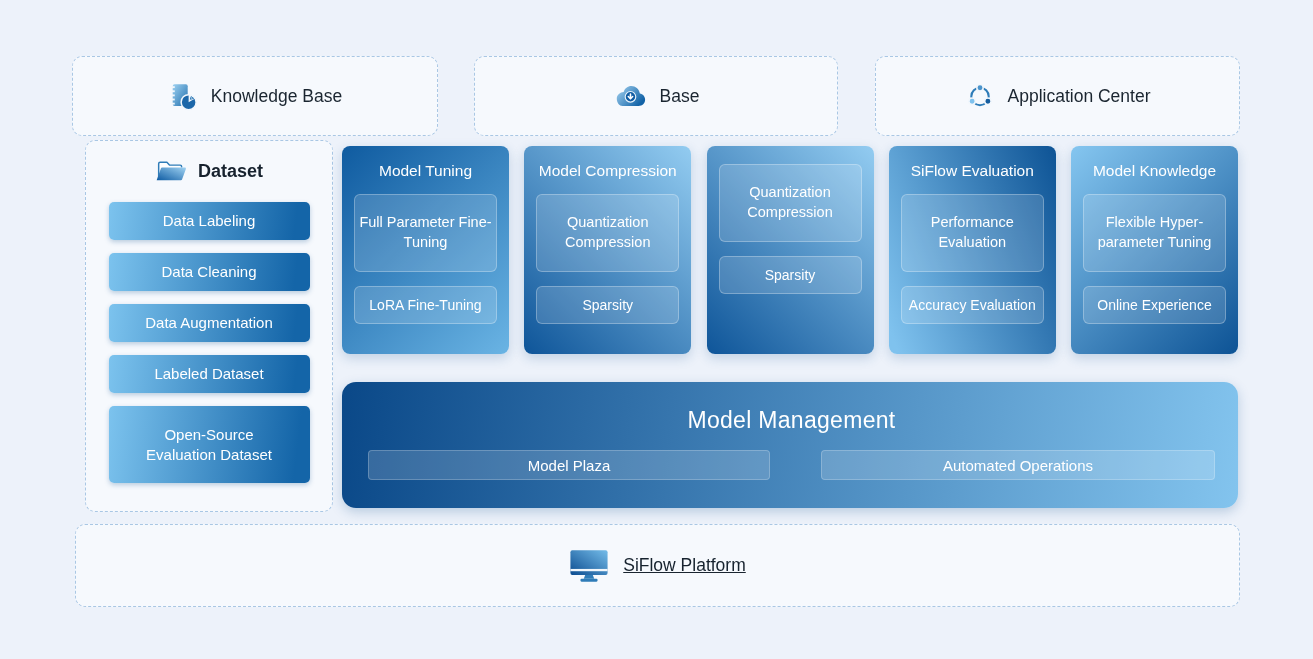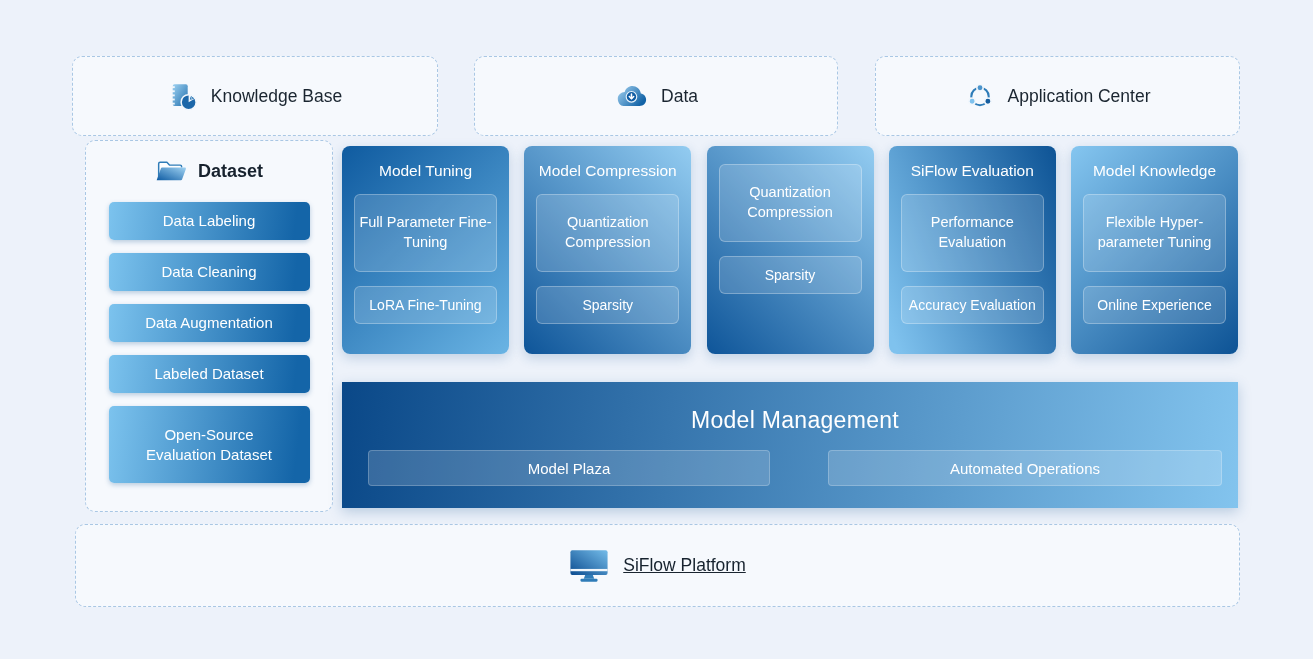--- a/index.html
+++ b/index.html
@@ -70,32 +70,32 @@
     border:1px solid rgba(255,255,255,0.28);
     display:flex;align-items:center;justify-content:center;
     color:#ffffff;font-size:14.5px;text-align:center;line-height:1.35;
     padding:16px 4px;
   }
   .col-item-lg{height:78px;}
   .col-item-sm{height:38px;margin-top:14px;font-size:14px;}
   
   .mm-banner{
     position:absolute;left:342px;top:382px;width:896px;height:126px;
-    border-radius:0;box-sizing:border-box;
+    border-radius:14px;box-sizing:border-box;
     background:linear-gradient(97deg,#0a4888 0%,#83c4ee 100%);
     box-shadow:0 4px 12px rgba(30,90,150,0.25);
-    padding:22px 16px 0 26px;
+    padding:22px 23px 0 26px;
   }
   .mm-title{
     height:32px;display:flex;align-items:center;justify-content:center;
     color:#ffffff;font-size:23px;font-weight:500;letter-spacing:0.3px;
   }
   .mm-items{margin-top:14px;display:flex;justify-content:space-between;}
   .mm-item{
-    height:36px;border-radius:4px;box-sizing:border-box;
+    height:30px;border-radius:4px;box-sizing:border-box;
     background:rgba(255,255,255,0.17);
     border:1px solid rgba(255,255,255,0.22);
     display:flex;align-items:center;justify-content:center;
     color:#ffffff;font-size:15px;
   }
   .mm-item-left{width:402px;}
   .mm-item-right{width:394px;}
   
   .platform-bar{
     position:absolute;left:75px;top:524px;width:1165px;height:83px;
@@ -139,21 +139,21 @@
             <stop offset="0" stop-color="#a5d4f2"></stop>
               <stop offset="1" stop-color="#1263a7"></stop>
           </linearGradient>
         </defs>
         <path d="M10,24 h17 c4,0 7,-3 7,-6.6 0,-3.3 -2.4,-6 -5.6,-6.5 C27.5,6 23.8,3 19.5,3 15.6,3 12.3,5.6 11.3,9.2 7.6,9.3 4,12.2 4,16.3 4,20.6 6.8,24 10,24 Z" fill="url(#agc)"></path>
         <circle cx="18.5" cy="14.3" r="5.6" fill="#0f5ca3" stroke="#e8f3fb" stroke-width="1.2"></circle>
         <path d="M18.5,11.4 v4.6" stroke="#ffffff" stroke-width="1.7" stroke-linecap="round" fill="none"></path>
         <path d="M16.2,14 L18.5,16.4 20.8,14" stroke="#ffffff" stroke-width="1.7" stroke-linecap="round" stroke-linejoin="round" fill="none"></path>
       </svg>
     </span>
-    <span class="top-label">Data</span>
+    <span class="top-label">Base</span>
   </div>
 
   <div class="dashed-box top-box top-box-3">
     <span class="icon">
       <svg width="30" height="30" viewBox="0 0 32 32">
         <circle cx="16" cy="16.5" r="9.3" fill="none" stroke="#2e7cb8" stroke-width="2.2"></circle>
         <circle cx="16" cy="7.2" r="3.4" fill="#4a94cc" stroke="#f2f7fc" stroke-width="1.6"></circle>
         <circle cx="7.6" cy="21.6" r="3.4" fill="#7fc2ee" stroke="#f2f7fc" stroke-width="1.6"></circle>
         <circle cx="24.4" cy="21.6" r="3.4" fill="#165e9f" stroke="#f2f7fc" stroke-width="1.6"></circle>
       </svg>

